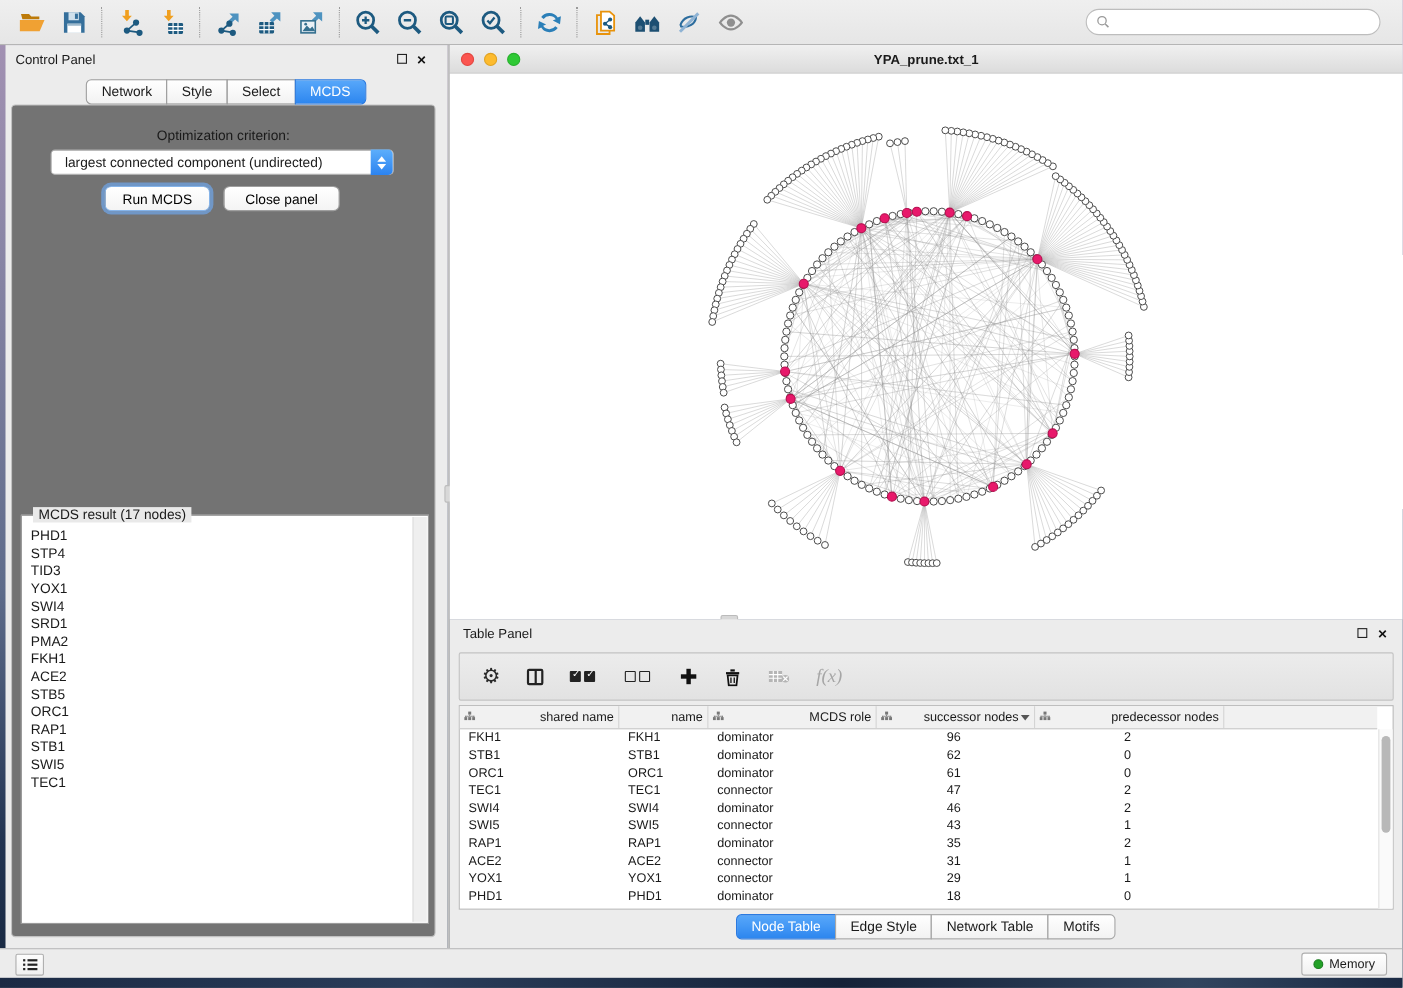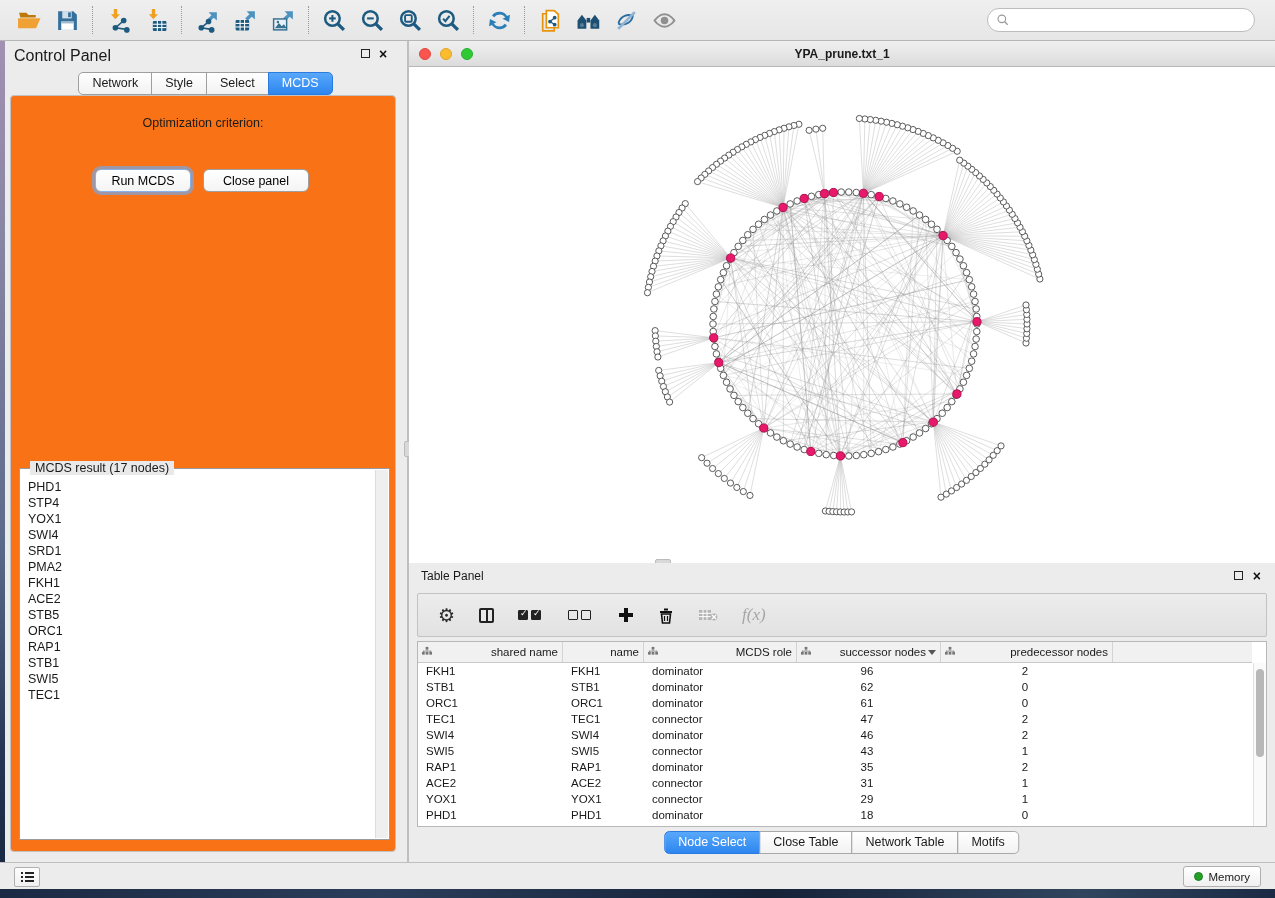--- a/index.html
+++ b/index.html
@@ -23,32 +23,32 @@
     border:1px solid #bdbdbd; border-radius:12px; display:flex; align-items:center; padding-left:8px; }
   .search-box svg { width:14px; height:14px; }
   .search-box input { border:none; outline:none; flex:1; height:20px; font-size:12px; background:transparent; font-family:"Liberation Sans",sans-serif; }
 
   
   .main { position:absolute; left:5px; top:41px; width:1270px; height:848px; }
 
   
   .control-panel { position:absolute; left:0; top:0; width:402px; height:821px; background:#ececec; }
   .cp-header { position:absolute; left:0; top:0; width:100%; height:26px; }
-  .cp-title { position:absolute; left:9px; top:6px; font-size:16px; }
+  .cp-title { position:absolute; left:9px; top:6px; font-size:12px; }
   .float-ico { position:absolute; width:9px; height:9px; border:1.5px solid #222; top:8px; cursor:pointer; }
   .close-ico { position:absolute; top:5px; font-size:14px; font-weight:bold; color:#111; cursor:pointer; line-height:16px; }
   .cp-header .float-ico { left:356px; } .cp-header .close-ico { left:374px; }
   .cp-tabs { position:absolute; left:0; top:31px; width:100%; display:flex; justify-content:center; z-index:3; }
   .cp-tab { padding:3px 13px 4px; background:linear-gradient(180deg,#ffffff,#f2f2f2); border:1px solid #9f9f9f;
     font-size:12.5px; margin-left:-1px; cursor:pointer; }
   .cp-tab:first-child { border-radius:5px 0 0 5px; }
   .cp-tab:last-child { border-radius:0 5px 5px 0; }
   .cp-tab.sel { background:linear-gradient(180deg,#58a8fa,#2d86ef); color:#fff; border-color:#2b7ae0; }
   .cp-body { position:absolute; left:5px; top:54px; width:386px; height:757px;
-    background:#f97316; border:1px solid #c2c2c2; border-radius:4px; }
+    background:#737373; border:1px solid #c2c2c2; border-radius:4px; }
   .opt-label { position:absolute; left:0; top:20px; width:100%; text-align:center; font-size:12.5px; }
   .criterion-select { position:absolute; left:35px; top:40px; width:312px; height:23px; background:#fff;
     border:1px solid #b0b0b0; border-radius:4px; font-size:12.5px; display:flex; align-items:center;
     padding-left:12px; cursor:pointer; }
   .sel-stepper { position:absolute; right:0; top:-1px; width:20px; height:23px; border-radius:0 4px 4px 0;
     background:linear-gradient(180deg,#5caefc,#2c83ef); display:flex; flex-direction:column; align-items:center; justify-content:center; gap:2px; }
   .arr-up { width:0; height:0; border-left:4px solid transparent; border-right:4px solid transparent; border-bottom:5px solid #fff; }
   .arr-dn { width:0; height:0; border-left:4px solid transparent; border-right:4px solid transparent; border-top:5px solid #fff; }
   .btn { position:absolute; height:23px; background:linear-gradient(180deg,#ffffff,#f4f4f4); border:1px solid #9f9f9f;
     border-radius:6px; font-size:12.5px; font-family:"Liberation Sans",sans-serif; cursor:pointer; }
@@ -297,27 +297,35 @@
       <span class="close-ico">×</span>
     </div>
     <div class="cp-tabs">
         <div class="cp-tab">Network</div>
         <div class="cp-tab">Style</div>
         <div class="cp-tab">Select</div>
         <div class="cp-tab sel">MCDS</div>
       </div>
     <div class="cp-body">
       <div class="opt-label">Optimization criterion:</div>
+      <div class="criterion-select">
+        <span>largest connected component (undirected)</span>
+        <span class="sel-stepper">
+            <span class="arr-up"></span>
+            <span class="arr-dn"></span>
+          </span>
+      </div>
       <button class="btn btn-run">Run MCDS</button>
       <button class="btn btn-closepanel">Close panel</button>
       <div class="result-box">
         <div class="result-legend">MCDS result (17 nodes)</div>
         <div class="result-list">
             <div>PHD1</div>
             <div>STP4</div>
+            <div>TID3</div>
             <div>YOX1</div>
             <div>SWI4</div>
             <div>SRD1</div>
             <div>PMA2</div>
             <div>FKH1</div>
             <div>ACE2</div>
             <div>STB5</div>
             <div>ORC1</div>
             <div>RAP1</div>
             <div>STB1</div>
@@ -1197,22 +1205,22 @@
             <div class="td" style="width: 153px;">dominator</div>
             <div class="td num" style="width: 144px;">18</div>
             <div class="td num" style="width: 172px;">0</div>
           </div>
         </div>
       <div class="tbl-scroll">
           <div class="tbl-thumb"></div>
         </div>
     </div>
     <div class="tp-tabs">
-        <div class="tp-tab sel">Node Select</div>
-        <div class="tp-tab">Close Table</div>
+        <div class="tp-tab sel">Node Table</div>
+        <div class="tp-tab">Edge Style</div>
         <div class="tp-tab">Network Table</div>
         <div class="tp-tab">Motifs</div>
       </div>
   </div>
 
 </div>
 
 <div class="statusbar">
   <div class="menu-btn">
     <div class="list-glyph">

